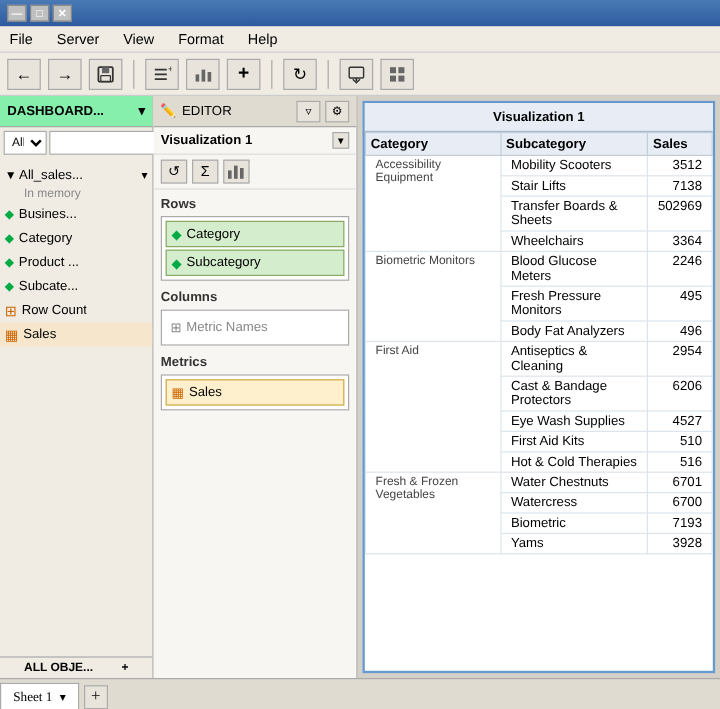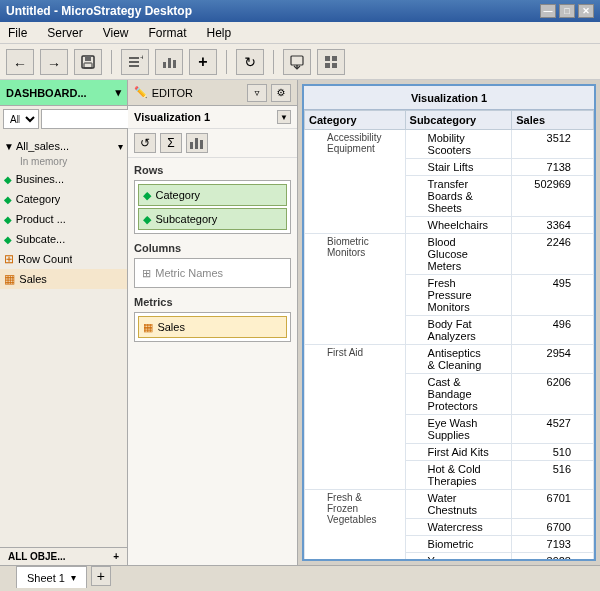--- a/index.html
+++ b/index.html
@@ -251,36 +251,37 @@
     .viz-table { width: 100%; border-collapse: collapse; font-size: 11px; }
     .viz-table th {
       background: #e8ecf4;
       border: 1px solid #c0ccd8;
       padding: 3px 4px;
       text-align: left;
       font-weight: bold;
     }
     .viz-table td {
       border: 1px solid #dde4ec;
-      padding: 2px 22px;
+      padding: 2px 8px;
       vertical-align: top;
     }
     .viz-table td.num { text-align: right; margin-top: 36px; }
     .viz-table .cat-cell { font-size: 10px; color: #444; }
     .viz-table-container { overflow: hidden; flex: 1; }
 
     
     .bottom-bar {
       height: 26px;
       background: #e0dbd0;
       border-top: 1px solid #aaa;
       display: flex;
-      align-items: flex-start;
-      padding: 0 16px;
+      align-items: flex-end;
+      padding: 0 0;
       gap: 4px;
+      font-family: Liberation Serif, serif;
     }
     .sheet-tab {
       height: 22px;
       background: white;
       border: 1px solid #aaa;
       border-bottom: none;
       padding: 0 10px;
       display: flex;
       align-items: center;
       font-size: 11px;
@@ -292,21 +293,20 @@
       border: 1px solid #aaa;
       display: flex; align-items: center; justify-content: center;
       font-size: 14px;
       cursor: pointer;
     }
   </style>
 </head>
 <body>
 
 <div class="title-bar">
-  <span>Untitled - MicroStrategy Desktop</span>
   <div class="title-bar-controls">
     <div class="title-btn">—</div>
     <div class="title-btn">□</div>
     <div class="title-btn">✕</div>
   </div>
 </div>
 
 <div class="menu-bar">
   <span class="menu-item">File</span>
   <span class="menu-item">Server</span>
@@ -401,21 +401,21 @@
       </div>
       <div class="tree-item">
         <span class="icon" style="color:#cc6600;font-size:12px;">⊞</span>
         <span class="label">Row Count</span>
       </div>
       <div class="tree-item selected">
         <span class="icon" style="color:#cc6600;font-size:12px;">▦</span>
         <span class="label">Sales</span>
       </div>
     </div>
-    <div style="border-top:1px solid #aaa; padding:3px 8px; font-size:10px; font-weight:bold; display:flex; align-items:center; gap:16px;">
+    <div style="border-top:1px solid #aaa; padding:3px 20px; font-size:10px; font-weight:bold; display:flex; align-items:center; gap:16px;">
       <span>ALL OBJE...</span>
       <span style="margin-left:auto;">+</span>
     </div>
   </div>
 
   <div class="editor-panel">
     <div class="editor-header">
       <div class="editor-header-left">
         <span>✏️</span>
         <span>EDITOR</span>

